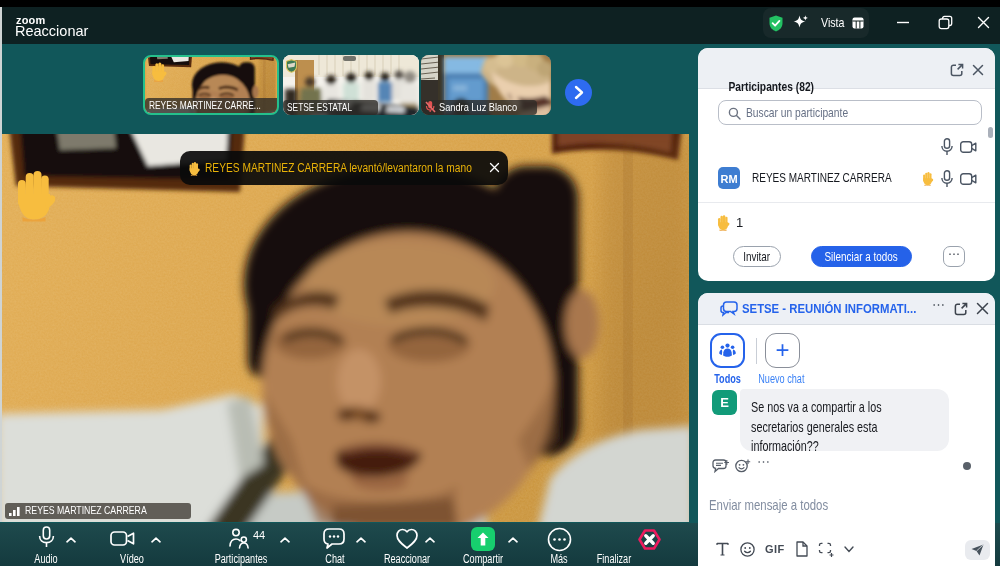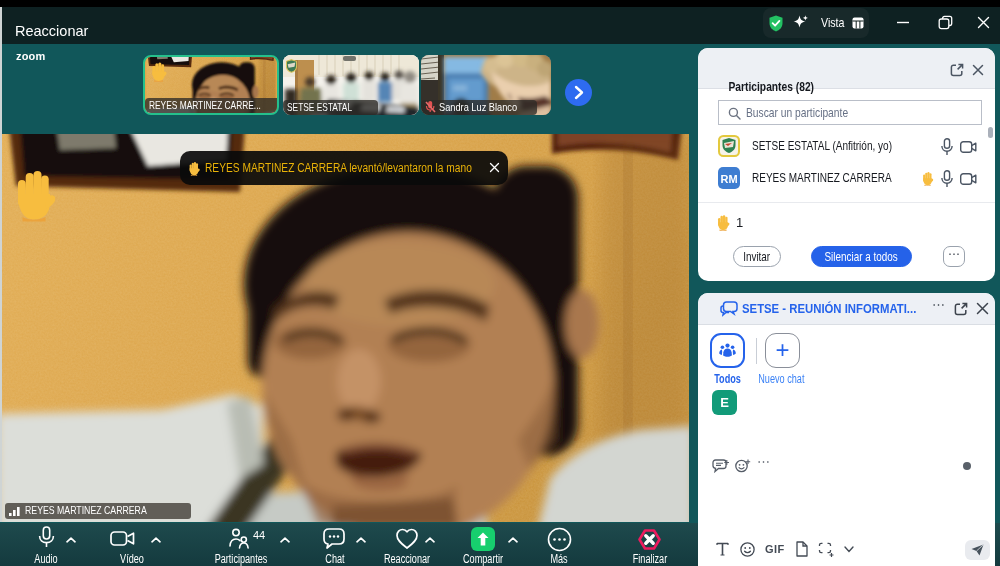--- a/index.html
+++ b/index.html
@@ -4,21 +4,21 @@
 <style>
   * { margin:0; padding:0; box-sizing:border-box; }
   html,body { width:1000px; height:566px; overflow:hidden; font-family:"Liberation Sans", sans-serif; }
   body { position:relative; background:#11575a; }
   .abs { position:absolute; } .cx { transform:scaleX(0.76); transform-origin:50% 50%; } .cxl { display:inline-block; transform:scaleX(0.76); transform-origin:0 50%; } #toolbar { z-index:3; } #video,#namelabel { z-index:2; }
 
   
   #topblack { left:0; top:0; width:1000px; height:7px; background:#000; }
   #titlebar { left:0; top:7px; width:1000px; height:37px; background:#0e2122; }
   #leftline { left:0; top:7px; width:2px; height:515px; background:#cfd4d4; z-index:3; }
-  #zlogo1 { left:16px; top:14px; color:#fff; font-size:11px; font-weight:bold; letter-spacing:0.2px;margin-top:36px; }
+  #zlogo1 { left:16px; top:14px; color:#fff; font-size:11px; font-weight:bold; letter-spacing:0.2px; }
   #zlogo2 { left:15px; top:23px; color:#fff; font-size:14.5px; }
   #vistapill { left:763px; top:8px; width:106px; height:30px; background:#18292a; border-radius:8px; }
   #vistatxt { left:821px; top:15px; color:#fff; font-size:13px; transform:scaleX(0.82); transform-origin:0 50%; }
 
   
   #mainbg { left:0; top:44px; width:1000px; height:522px; background:#11575a; }
 
   
   .thumb { top:55px; height:60px; border-radius:8px; overflow:hidden; }
   #th1 { left:143px; width:136px; border:2px solid #25c08c; background:#e0a84d; }
@@ -43,21 +43,21 @@
   #cpanel { left:698px; top:293px; width:297px; height:273px; background:#fff; border-radius:10px 10px 0 0; z-index:6; }
 
   
   #toolbar { left:0; top:523px; width:1000px; height:43px;
              background:linear-gradient(180deg,#1e4a4d,#143a3e); }
   .tlabel { position:absolute; top:29px; color:#fff; font-size:12px; transform:translateX(-50%); white-space:nowrap; }
   .tchev { top:14px; width:10px; height:6px; }
 
   
   .ptitle { position:absolute; left:17px; top:15px; width:100%; text-align:left; font-size:13.5px; font-weight:bold; color:#15181e;margin-top:16px; }
-  .psearch { position:absolute; left:20px; top:52px; width:264px; height:25px; border:1px solid #b9bec8; border-radius:0; }
+  .psearch { position:absolute; left:20px; top:52px; width:264px; height:25px; border:1px solid #b9bec8; border-radius:8px; }
   .psearch span { position:absolute; left:27px; top:4px; font-size:13.5px; color:#667085; }
   .prow { position:absolute; left:20px; width:260px; height:27px; }
   .pav { position:absolute; left:0; top:2px; }
   .pname { position:absolute; left:34px; top:5px; font-size:13.2px; color:#16191f; }
   .pbtn { position:absolute; top:198px; height:21px; border-radius:12px; font-size:13px; text-align:center; line-height:20px; }
 
   
   #chead { position:absolute; left:0; top:0; width:297px; height:32px; background:#edf0f5; border-radius:10px 10px 0 0; border-bottom:1px solid #dadee4; }
   #ctitle { position:absolute; left:44px; top:8px; font-size:13.5px; font-weight:bold; color:#2563eb; transform:scaleX(0.84); transform-origin:0 50%; white-space:nowrap; }
   #cbubble { position:absolute; left:42px; top:96px; width:209px; height:62px; border-radius:4px 12px 12px 12px; background:#f0f1f4;
@@ -327,30 +327,20 @@
     <svg class="abs" style="left:274px;top:16px" width="12" height="12" viewBox="0 0 12 12">
       <path d="M1.5 1.5 L10.5 10.5 M10.5 1.5 L1.5 10.5" stroke="#4b5562" stroke-width="1.5" stroke-linecap="round"></path>
     </svg>
     <div class="psearch">
       <svg style="position:absolute;left:9px;top:6px" width="13" height="13" viewBox="0 0 13 13">
         <circle cx="5.4" cy="5.4" r="4" fill="none" stroke="#6b7280" stroke-width="1.4"></circle>
         <path d="M8.5 8.5 L12 12" stroke="#6b7280" stroke-width="1.4" stroke-linecap="round"></path>
       </svg>
       <span class="cxl">Buscar un participante</span>
     </div>
-    <div class="prow" style="top:85px">
-      <svg class="pav" width="22" height="22" viewBox="0 0 22 22">
-        <rect width="22" height="22" rx="5" fill="#f6f3e8"></rect>
-        <rect x="1" y="1" width="20" height="20" rx="4.5" fill="none" stroke="#e3c93e" stroke-width="2"></rect>
-        <path d="M11 3 L17.5 5 V10 C17.5 14 15 16.5 11 18 C7 16.5 4.5 14 4.5 10 V5 Z" fill="#2f8252"></path>
-        <path d="M6 8 L16 6 L15 12 L7 13 Z" fill="#e8e4d6"></path>
-        <path d="M7 9 L14 8 L10 11 Z" fill="#c8452e"></path>
-      </svg>
-      <span class="pname cxl">SETSE ESTATAL (Anfitrión, yo)</span>
-    </div>
     <div class="prow" style="top:117px">
       <svg class="pav" width="22" height="22" viewBox="0 0 22 22">
         <rect width="22" height="22" rx="5" fill="#3e7dd1"></rect>
         <text x="11" y="15.5" text-anchor="middle" font-family="Liberation Sans" font-size="11" font-weight="bold" fill="#fff">RM</text>
       </svg>
       <span class="pname cxl">REYES MARTINEZ CARRERA</span>
       <svg style="position:absolute;left:203px;top:6px" width="13" height="15" viewBox="0 0 43 55">
         <use href="#handemoji"></use>
       </svg>
     </div>
@@ -400,34 +390,36 @@
         <path d="M8.5 6.6 C10.7 6.6 12.3 8.2 12.6 10.3 L12.9 13.4 C11.6 14.3 10.1 14.8 8.5 14.8 C6.9 14.8 5.4 14.3 4.1 13.4 L4.4 10.3 C4.7 8.2 6.3 6.6 8.5 6.6 Z"></path>
         <path d="M2.9 7.6 C1.5 7.9 0.5 9.1 0.3 10.5 L0.2 11.6 C1 12.3 1.9 12.8 2.9 13.1 L3.2 9.5 C3.1 8.8 3 8.1 2.9 7.6 Z"></path>
         <path d="M14.1 7.6 C15.5 7.9 16.5 9.1 16.7 10.5 L16.8 11.6 C16 12.3 15.1 12.8 14.1 13.1 L13.8 9.5 C13.9 8.8 14 8.1 14.1 7.6 Z"></path>
       </svg>
     </div>
     <div class="abs" style="left:4px;top:79px;width:52px;text-align:center;font-size:12px;font-weight:bold;color:#2563eb"><span class="cx" style="display:inline-block">Todos</span></div>
     <div class="abs" style="left:58px;top:45px;width:1px;height:26px;background:#c9ced6"></div>
     <div class="abs" style="left:67px;top:40px;width:35px;height:35px;border:1.5px solid #8a8f99;border-radius:11px;color:#2563eb;font-size:24px;font-weight:300;text-align:center;line-height:31px">+</div>
     <div class="abs" style="left:53px;top:79px;width:62px;text-align:left;font-size:12px;color:#3b82f6"><span class="cx" style="display:inline-block">Nuevo chat</span></div>
     <div class="abs" style="left:14px;top:97px;width:25px;height:25px;border-radius:6px;background:#129b79;color:#fff;font-weight:bold;font-size:13px;text-align:center;line-height:25px">E</div>
+    <div id="cbubble"><span class="cxl" style="width:131%">Se nos va a compartir a los secretarios generales esta información??</span></div>
     <svg class="abs" style="left:14px;top:166px" width="17" height="14" viewBox="0 0 17 14">
       <path d="M3.5 1 H11.5 C12.9 1 14 2.1 14 3.5 V7 C14 8.4 12.9 9.5 11.5 9.5 H6.5 L3 12.5 L3.6 9.4 C2.1 9.2 1 8.2 1 6.8 V3.5 C1 2.1 2.1 1 3.5 1 Z" fill="none" stroke="#565d68" stroke-width="1.3"></path>
       <path d="M4 4.2 H11 M4 6.4 H9" stroke="#565d68" stroke-width="1.1"></path>
       <path d="M14.8 1 V6 M12.3 3.5 H17" stroke="#565d68" stroke-width="1.1"></path>
     </svg>
     <svg class="abs" style="left:37px;top:166px" width="16" height="14" viewBox="0 0 16 14">
       <circle cx="6.5" cy="7" r="5.7" fill="none" stroke="#565d68" stroke-width="1.3"></circle>
       <circle cx="4.6" cy="5.8" r="0.9" fill="#565d68"></circle>
       <circle cx="8.4" cy="5.8" r="0.9" fill="#565d68"></circle>
       <path d="M4 8.6 C5.5 10.2 7.5 10.2 9 8.6" stroke="#565d68" stroke-width="1.2" fill="none" stroke-linecap="round"></path>
       <path d="M13 0.5 V5 M10.8 2.7 H15.2" stroke="#565d68" stroke-width="1.1"></path>
     </svg>
     <span class="abs" style="left:59px;top:161px;color:#565d68;font-size:13px;letter-spacing:1px">⋯</span>
     <div class="abs" style="left:265px;top:169px;width:8px;height:8px;border-radius:4px;background:#596069"></div>
+    <div class="abs" style="left:11px;top:203px;font-size:15px;color:#828da0"><span class="cxl">Enviar mensaje a todos</span></div>
     <svg class="abs" style="left:18px;top:249px" width="13" height="14" viewBox="0 0 13 14">
       <path d="M1 1.5 H12 M6.5 1.5 V13" stroke="#434a54" stroke-width="1.6"></path>
       <path d="M1 1 V3 M12 1 V3 M4.5 13 H8.5" stroke="#434a54" stroke-width="1.2"></path>
     </svg>
     <svg class="abs" style="left:42px;top:249px" width="15" height="15" viewBox="0 0 15 15">
       <circle cx="7.5" cy="7.5" r="6.6" fill="none" stroke="#434a54" stroke-width="1.3"></circle>
       <circle cx="5.2" cy="6" r="0.9" fill="#434a54"></circle>
       <circle cx="9.8" cy="6" r="0.9" fill="#434a54"></circle>
       <path d="M4.6 9.3 C6.2 11.1 8.8 11.1 10.4 9.3" stroke="#434a54" stroke-width="1.3" fill="none" stroke-linecap="round"></path>
     </svg>
@@ -510,21 +502,21 @@
       <circle cx="12.5" cy="12.5" r="11" fill="none" stroke="#fff" stroke-width="1.6"></circle>
       <circle cx="7.5" cy="12.5" r="1.3" fill="#fff"></circle>
       <circle cx="12.5" cy="12.5" r="1.3" fill="#fff"></circle>
       <circle cx="17.5" cy="12.5" r="1.3" fill="#fff"></circle>
     </svg>
     <div class="tlabel" style="left:559px"><span class="cx" style="display:inline-block">Más</span></div>
     <svg class="abs" style="left:638px;top:6px" width="23" height="21" viewBox="0 0 23 21">
       <path d="M7 1.5 H16 L21.5 10.5 L16 19.5 H7 L1.5 10.5 Z" fill="none" stroke="#ed1a5e" stroke-width="2.6" stroke-linejoin="round"></path>
       <path d="M7.8 6.8 L15.2 14.2 M15.2 6.8 L7.8 14.2" stroke="#fff" stroke-width="3.4" stroke-linecap="round"></path>
     </svg>
-    <div class="tlabel" style="left:650px"><span class="cx" style="display:inline-block">Finalizar</span></div>
+    <div class="tlabel" style="left:614px"><span class="cx" style="display:inline-block">Finalizar</span></div>
   </div>
   <svg width="0" height="0" style="position:absolute">
     <defs>
     <symbol id="chev" viewBox="0 0 10 6">
         <path d="M1 4.8 L5 1.2 L9 4.8" stroke="#fff" stroke-width="1.7" fill="none" stroke-linecap="round" stroke-linejoin="round"></path>
       </symbol>
   </defs>
   </svg>
 
 </body></html>

